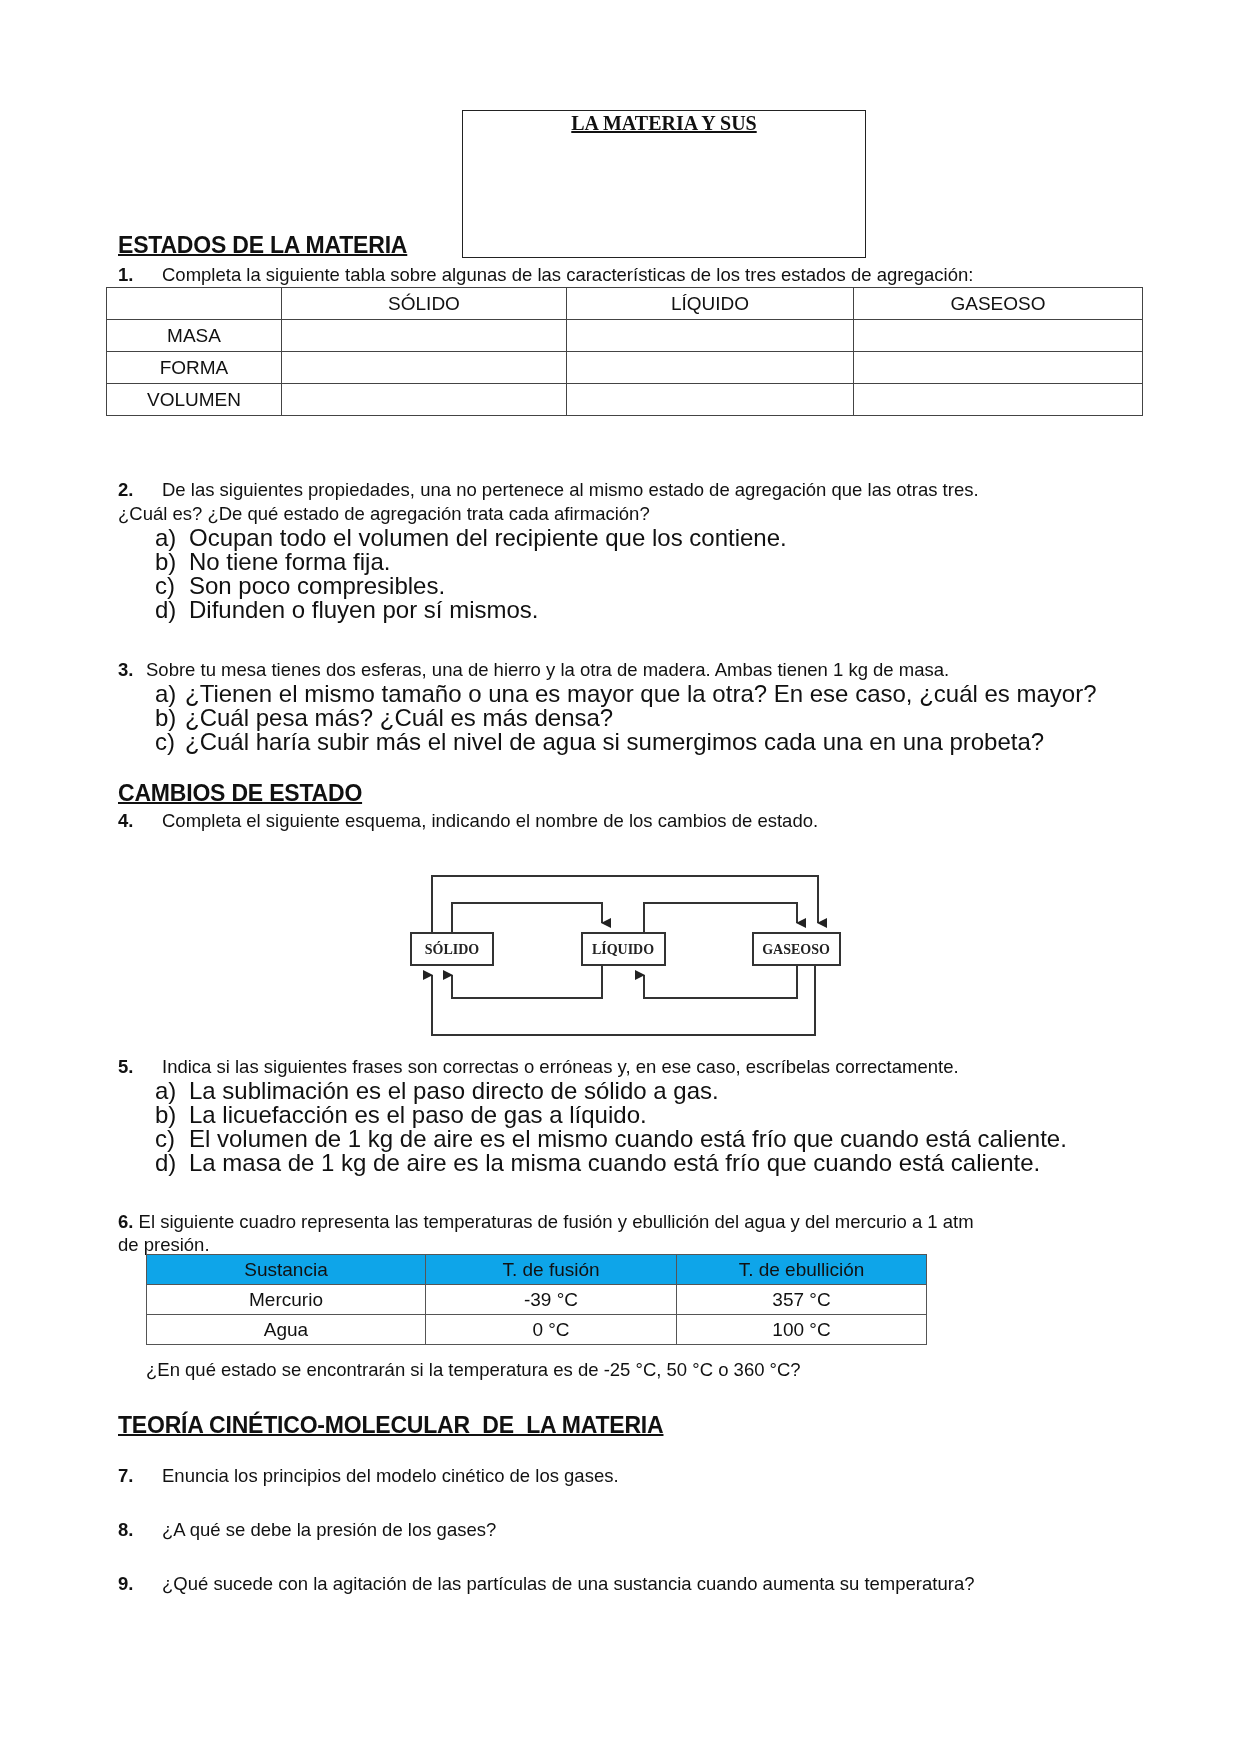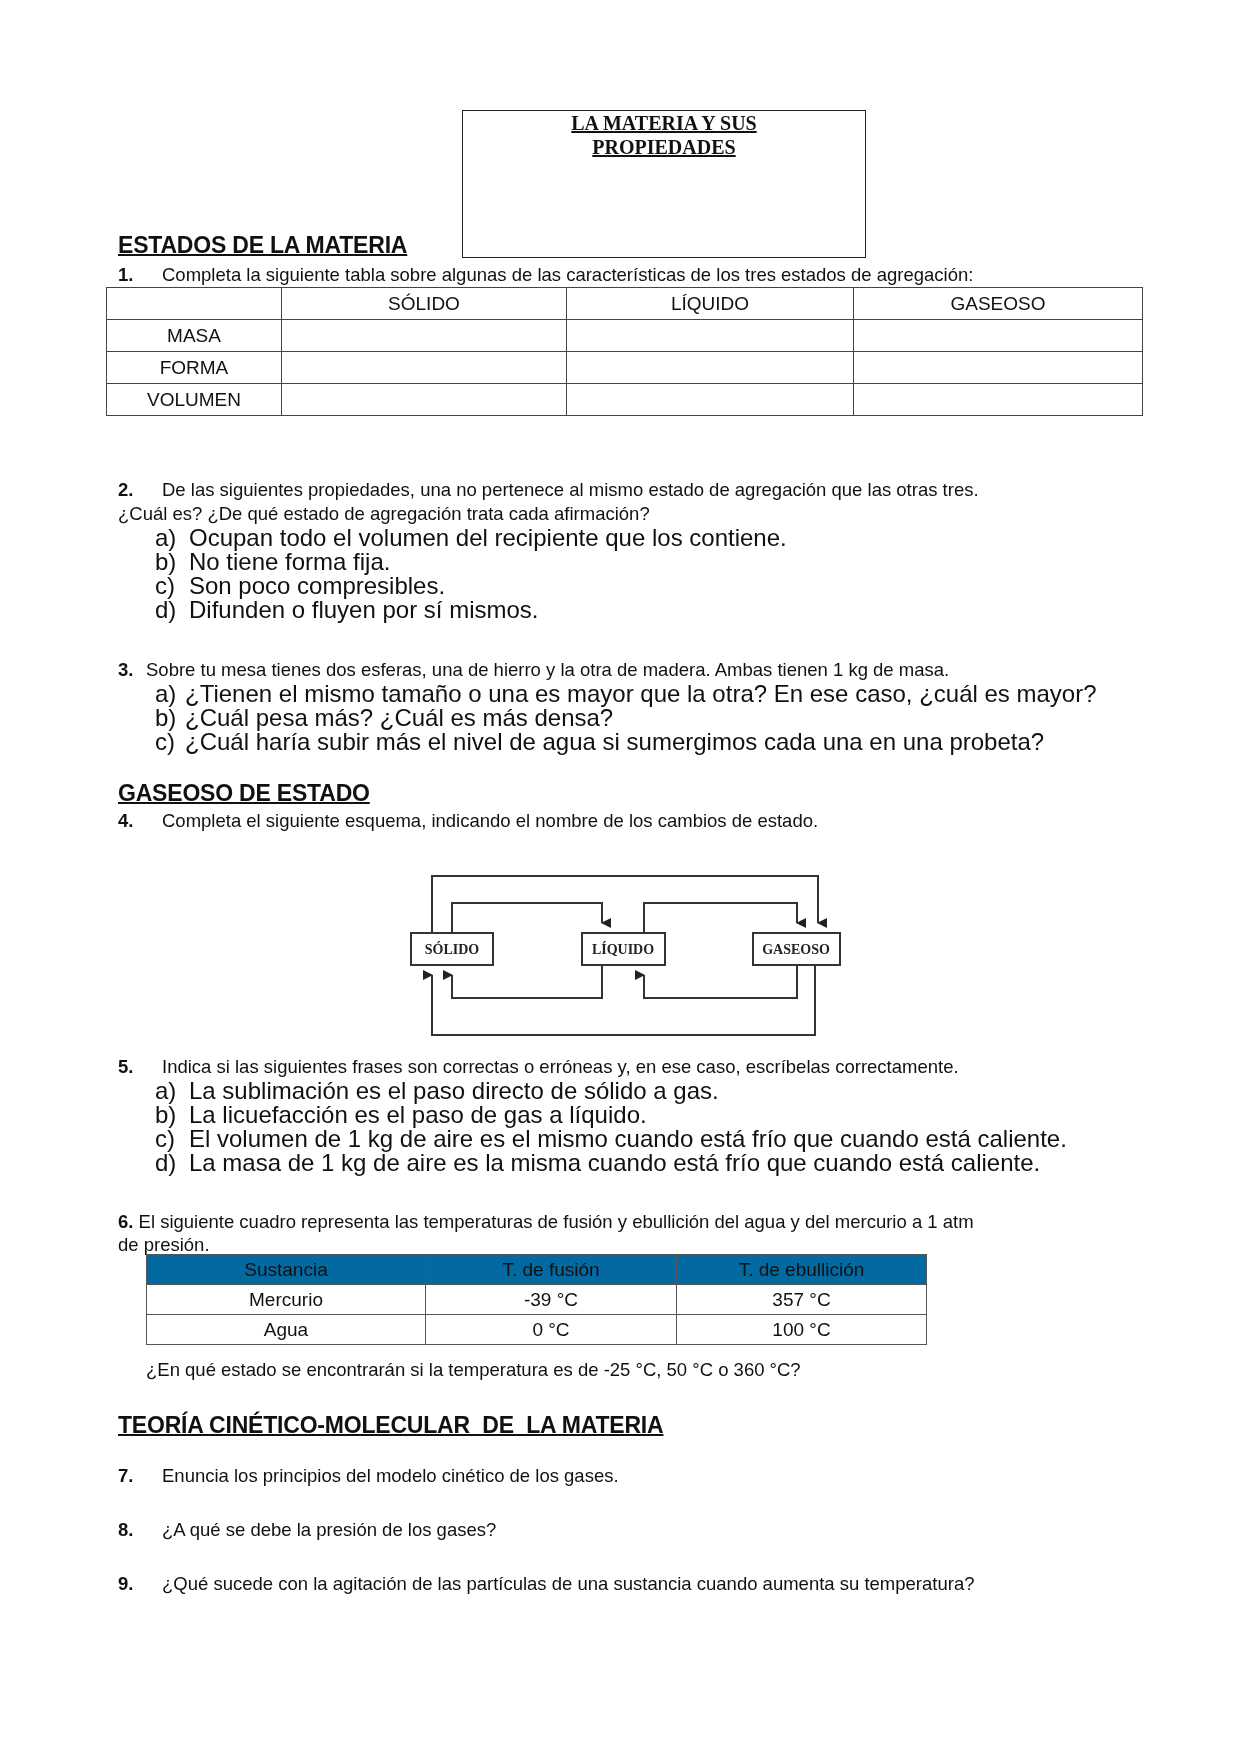--- a/index.html
+++ b/index.html
@@ -29,30 +29,29 @@
   table.states td {
     border: 1.3px solid #444; text-align: center; height: 31px; padding: 0;
   }
   table.temps {
     position: absolute; left: 146px; top: 1254px; width: 781px;
     border-collapse: collapse; font-size: 19px;
   }
   table.temps td {
     border: 1.3px solid #555; text-align: center; height: 29px; padding: 0;
   }
-  table.temps tr.head td { background: #0369a1; }
+  table.temps tr.head td { background: #0ea5e9; }
   .diagram { position: absolute; left: 395px; top: 860px; }
   .diagram text { font-family: "Liberation Serif", serif; font-weight: bold; }
 </style>
 </head>
 <body>
 
 <div class="title-box">
   <span>LA MATERIA Y SUS</span>
-  <span>PROPIEDADES</span>
 </div>
 
 <div class="section-h" style="top:232px;text-align:center;">ESTADOS DE LA MATERIA</div>
 
 <div class="q" style="left:118px; top:263px;">
   <span class="num" style="width:44px;">1.</span><span>Completa la siguiente tabla sobre algunas de las características de los tres estados de agregación:</span>
 </div>
 
 <table class="states">
   <tbody>
@@ -92,21 +91,21 @@
 <div class="sub" style="left:155px; top:574px;"><span class="lbl">c)</span><span>Son poco compresibles.</span></div>
 <div class="sub" style="left:155px; top:598px;"><span class="lbl">d)</span><span>Difunden o fluyen por sí mismos.</span></div>
 
 <div class="q" style="left:118px; top:658px;">
   <span class="num" style="width:28px;">3.</span><span>Sobre tu mesa tienes dos esferas, una de hierro y la otra de madera. Ambas tienen 1 kg de masa.</span>
 </div>
 <div class="sub" style="left:155px; top:682px;"><span class="lbl" style="width:30px;">a)</span><span>¿Tienen el mismo tamaño o una es mayor que la otra? En ese caso, ¿cuál es mayor?</span></div>
 <div class="sub" style="left:155px; top:706px;"><span class="lbl" style="width:30px;">b)</span><span>¿Cuál pesa más? ¿Cuál es más densa?</span></div>
 <div class="sub" style="left:155px; top:730px;"><span class="lbl" style="width:30px;">c)</span><span>¿Cuál haría subir más el nivel de agua si sumergimos cada una en una probeta?</span></div>
 
-<div class="section-h" style="top:780px;">GASEOSO DE ESTADO</div>
+<div class="section-h" style="top:780px;">CAMBIOS DE ESTADO</div>
 
 <div class="q" style="left:118px; top:809px;">
   <span class="num" style="width:44px;">4.</span><span>Completa el siguiente esquema, indicando el nombre de los cambios de estado.</span>
 </div>
 
 <svg class="diagram" width="460" height="190" viewBox="0 0 460 190">
   <defs>
     <marker id="ah" markerWidth="10" markerHeight="10" refX="5" refY="9" orient="auto-start-reverse" markerUnits="userSpaceOnUse">
       <path d="M0,0 L10,0 L5,10 z" fill="#222"></path>
     </marker>

